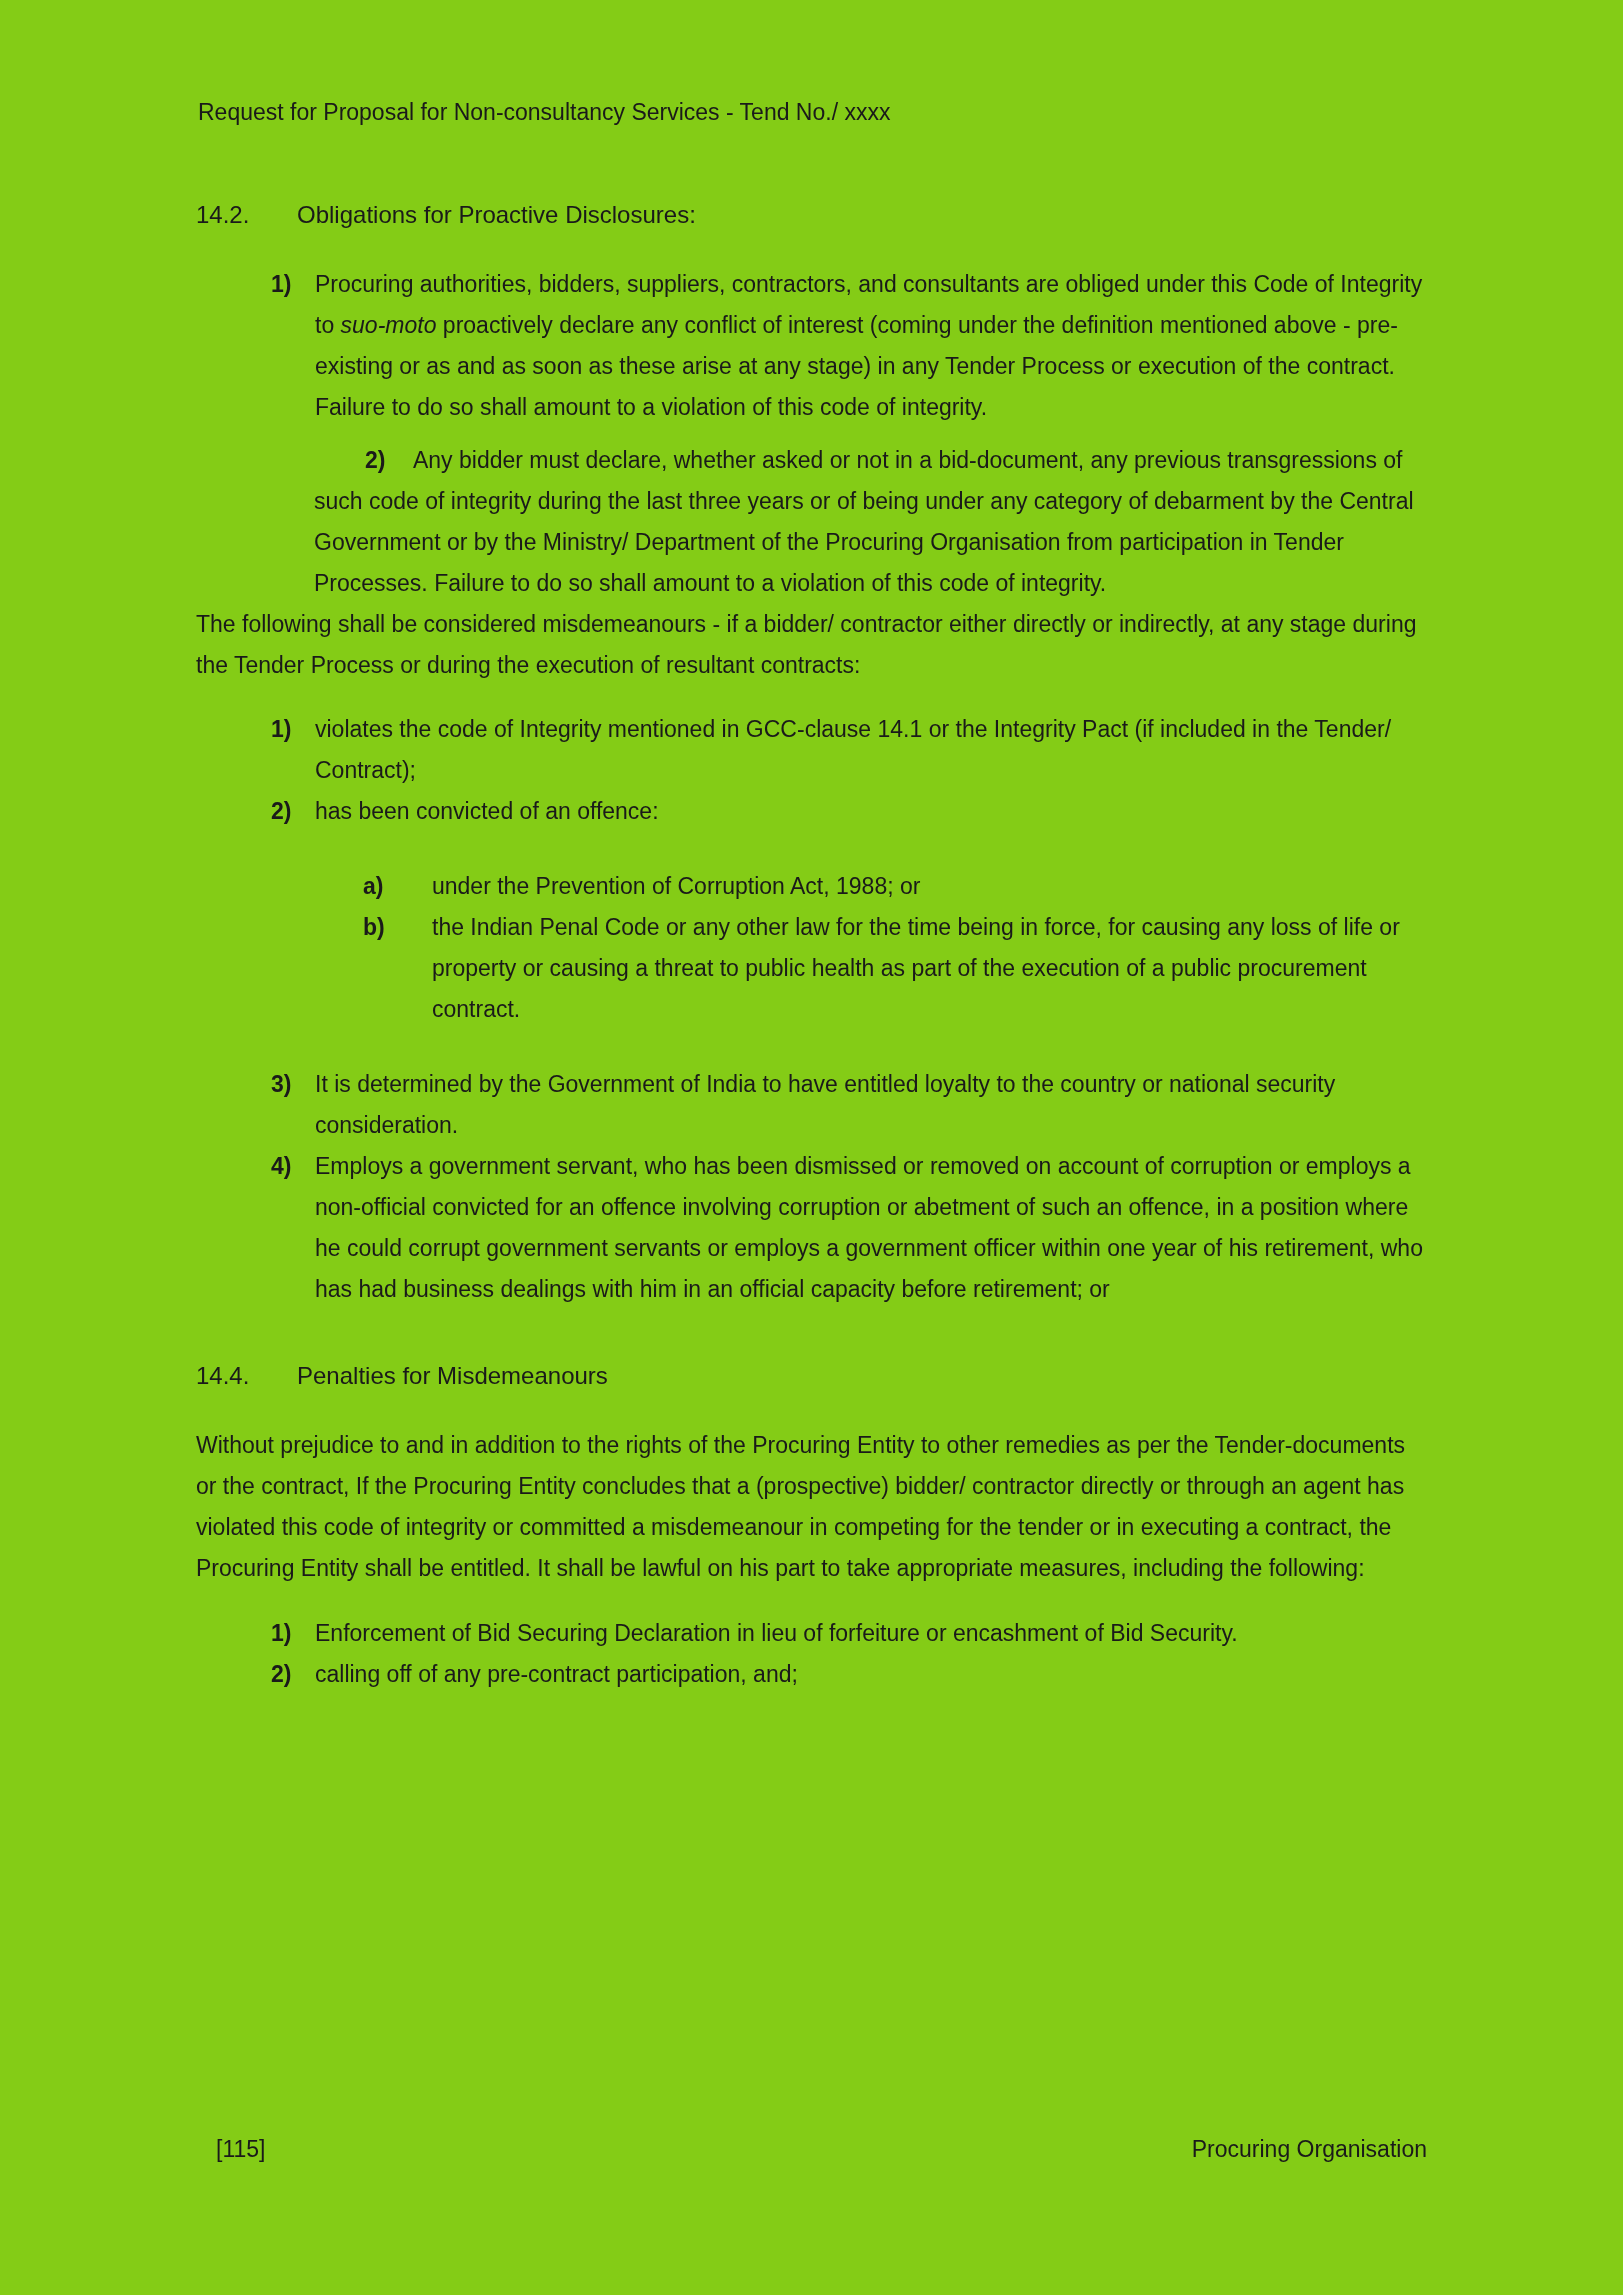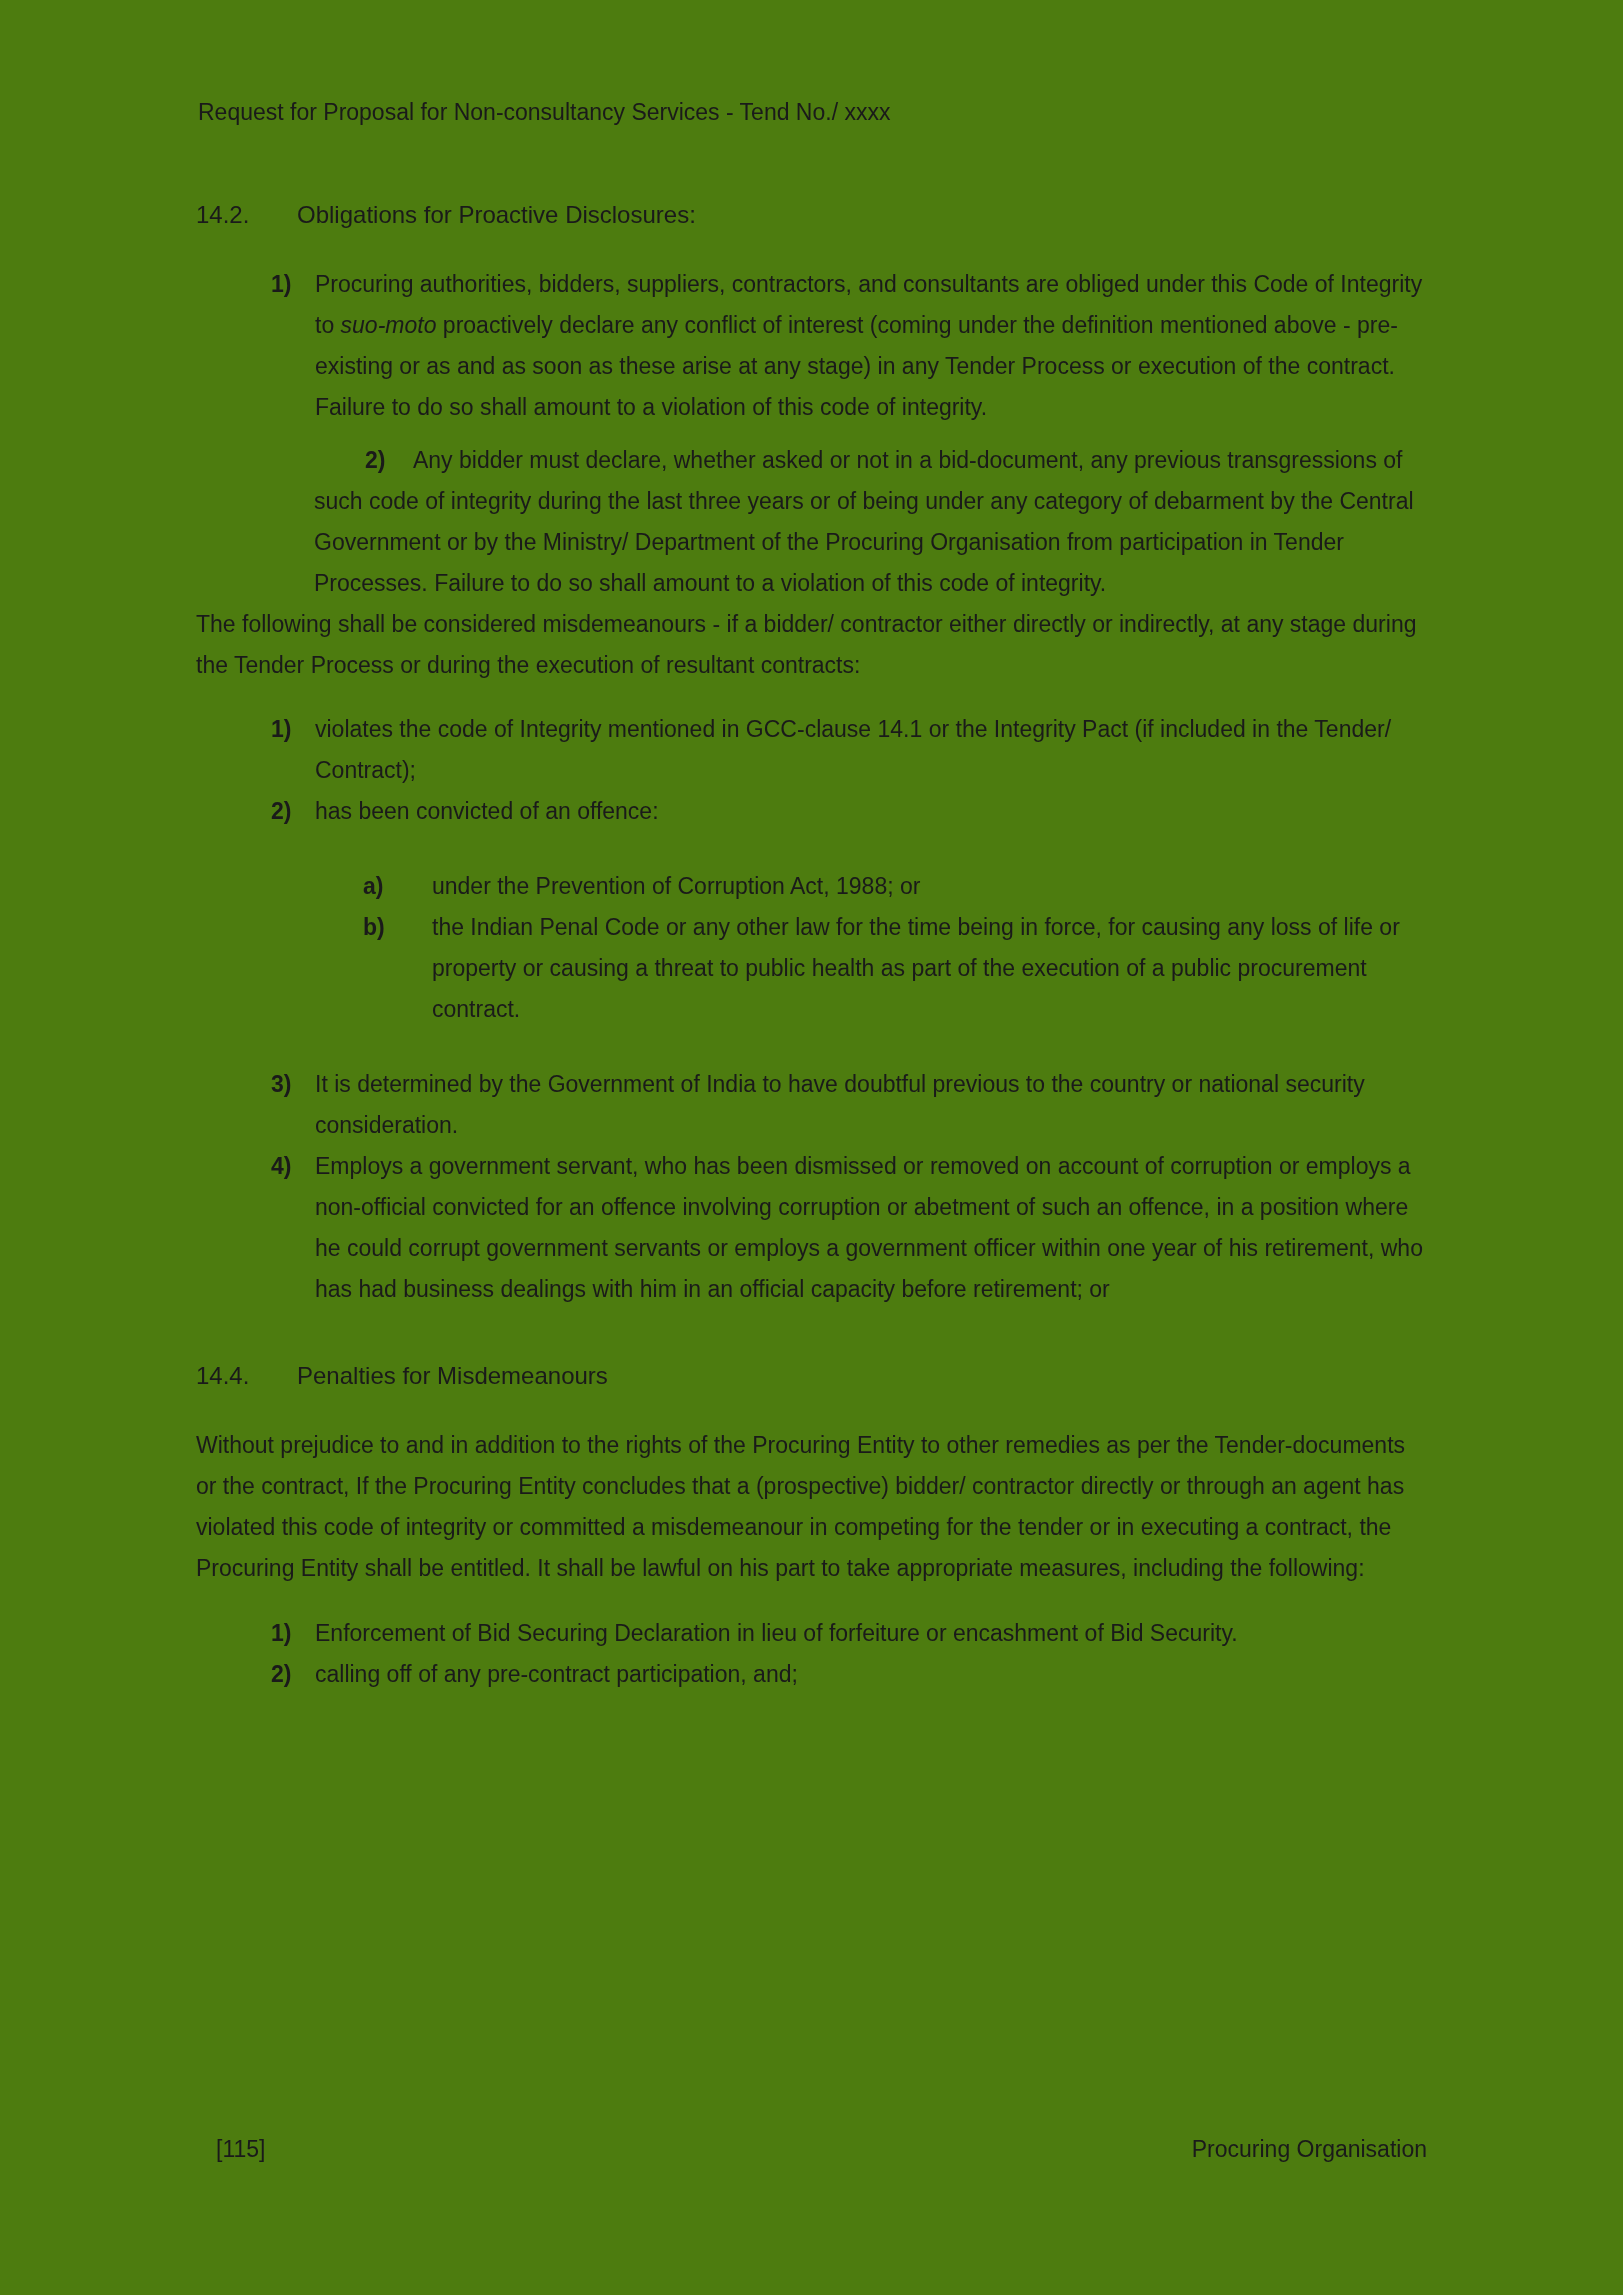--- a/index.html
+++ b/index.html
@@ -6,21 +6,21 @@
   html, body {
     margin: 0;
     padding: 0;
     background: #ffffff;
   }
   .page {
     position: relative;
     width: 1623px;
     height: 2295px;
     margin: 0 auto;
-    background: #4d7c0f;
+    background: #84cc16;
     box-sizing: border-box;
     padding: 98px 196px 0 196px;
     font-family: "Liberation Sans", sans-serif;
     font-size: 23px;
     line-height: 41px;
     color: #1a1a1a;
   }
   .doc-header {
     margin-left: 2px;
     margin-bottom: 73px;
@@ -142,21 +142,21 @@
         <span class="txt">under the Prevention of Corruption Act, 1988; or</span>
       </div>
       <div class="li sub">
         <span class="num">b)</span>
         <span class="txt">the Indian Penal Code or any other law for the time being in force, for causing any loss of life or property or causing a threat to public health as part of the execution of a public procurement contract.</span>
       </div>
     </div>
 
     <div class="li">
       <span class="num">3)</span>
-      <span class="txt">It is determined by the Government of India to have doubtful previous to the country or national security consideration.</span>
+      <span class="txt">It is determined by the Government of India to have entitled loyalty to the country or national security consideration.</span>
     </div>
     <div class="li">
       <span class="num">4)</span>
       <span class="txt">Employs a government servant, who has been dismissed or removed on account of corruption or employs a non-official convicted for an offence involving corruption or abetment of such an offence, in a position where he could corrupt government servants or employs a government officer within one year of his retirement, who has had business dealings with him in an official capacity before retirement; or</span>
     </div>
   </div>
 
   <div class="sec">
     <div class="sec-heading spaced">
       <span class="h-num">14.4.</span>

